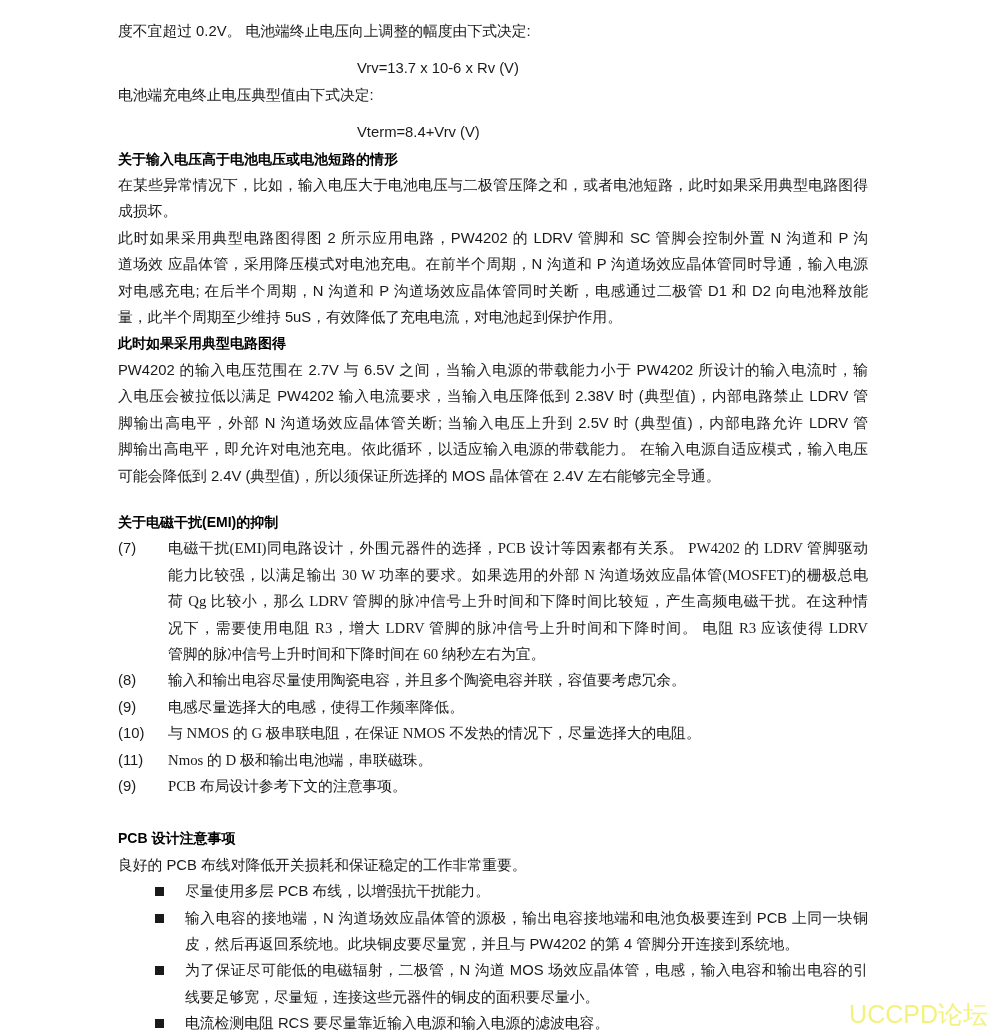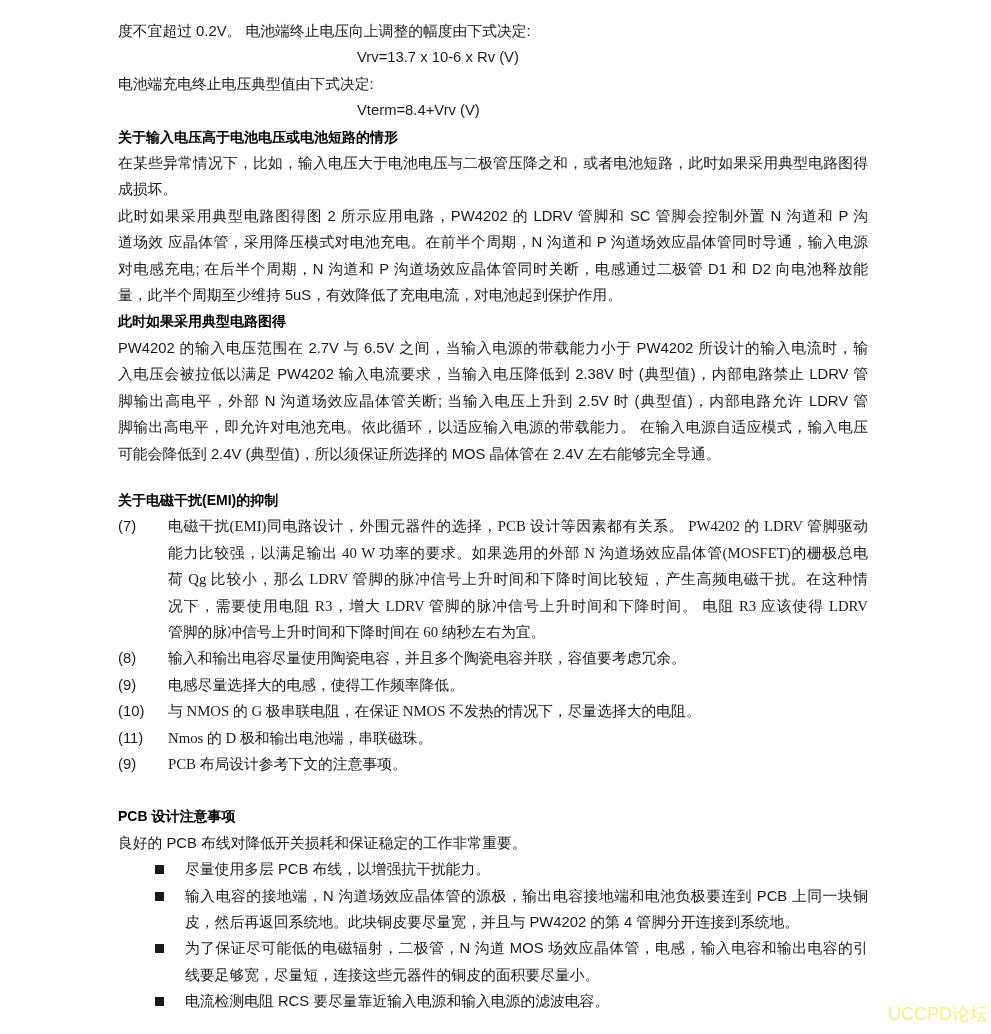--- a/index.html
+++ b/index.html
@@ -21,20 +21,21 @@
     line-height:26.4px;
     min-height:26.4px;
     white-space:normal;
   }
   .fill{
     text-align:justify;
     text-align-last:justify;
   }
   .formula{
     padding-left:239px;
+    margin-top:11px;
   }
   .sec-title{
     font-size:14px;
     font-weight:700;
     line-height:26.4px;
     margin:0;
     color:#000000;
   }
   .gap20{height:20px;}
   .gap26{height:26px;}
@@ -47,21 +48,21 @@
   .bulitem{display:flex;padding-left:37px;}
   .bul-marker{flex:none;width:30px;padding-top:9px;}
   .bul-square{
     display:block;width:9px;height:9px;
     background:#1a1a1a;
   }
   .bul-body{flex:1;min-width:0;}
   .watermark{
     position:absolute;
     right:3px;top:998px;
-    font-size:18px;
+    font-size:25px;
     line-height:32px;
     color:#f4f27f;
     font-weight:400;
     white-space:nowrap;
   }
 </style>
 </head>
 <body>
 
 <div class="doc">
@@ -93,21 +94,21 @@
   </div>
 
   <div class="gap20"></div>
 
   <h2 class="sec-title">关于电磁干扰(EMI)的抑制</h2>
 
   <div class="numitem">
     <span class="num-marker">(7)</span>
     <div class="num-body">
       <div class="line fill">电磁干扰(EMI)同电路设计，外围元器件的选择，PCB 设计等因素都有关系。 PW4202 的 LDRV 管脚驱动</div>
-      <div class="line fill">能力比较强，以满足输出 40 W 功率的要求。如果选用的外部 N 沟道场效应晶体管(MOSFET)的栅极总电</div>
+      <div class="line fill">能力比较强，以满足输出 30 W 功率的要求。如果选用的外部 N 沟道场效应晶体管(MOSFET)的栅极总电</div>
       <div class="line fill">荷 Qg 比较小，那么 LDRV 管脚的脉冲信号上升时间和下降时间比较短，产生高频电磁干扰。在这种情</div>
       <div class="line fill">况下，需要使用电阻 R3，增大 LDRV 管脚的脉冲信号上升时间和下降时间。 电阻 R3 应该使得 LDRV</div>
       <div class="line">管脚的脉冲信号上升时间和下降时间在 60 纳秒左右为宜。</div>
     </div>
   </div>
 
   <div class="numitem">
     <span class="num-marker">(8)</span>
     <div class="num-body">
       <div class="line">输入和输出电容尽量使用陶瓷电容，并且多个陶瓷电容并联，容值要考虑冗余。</div>

